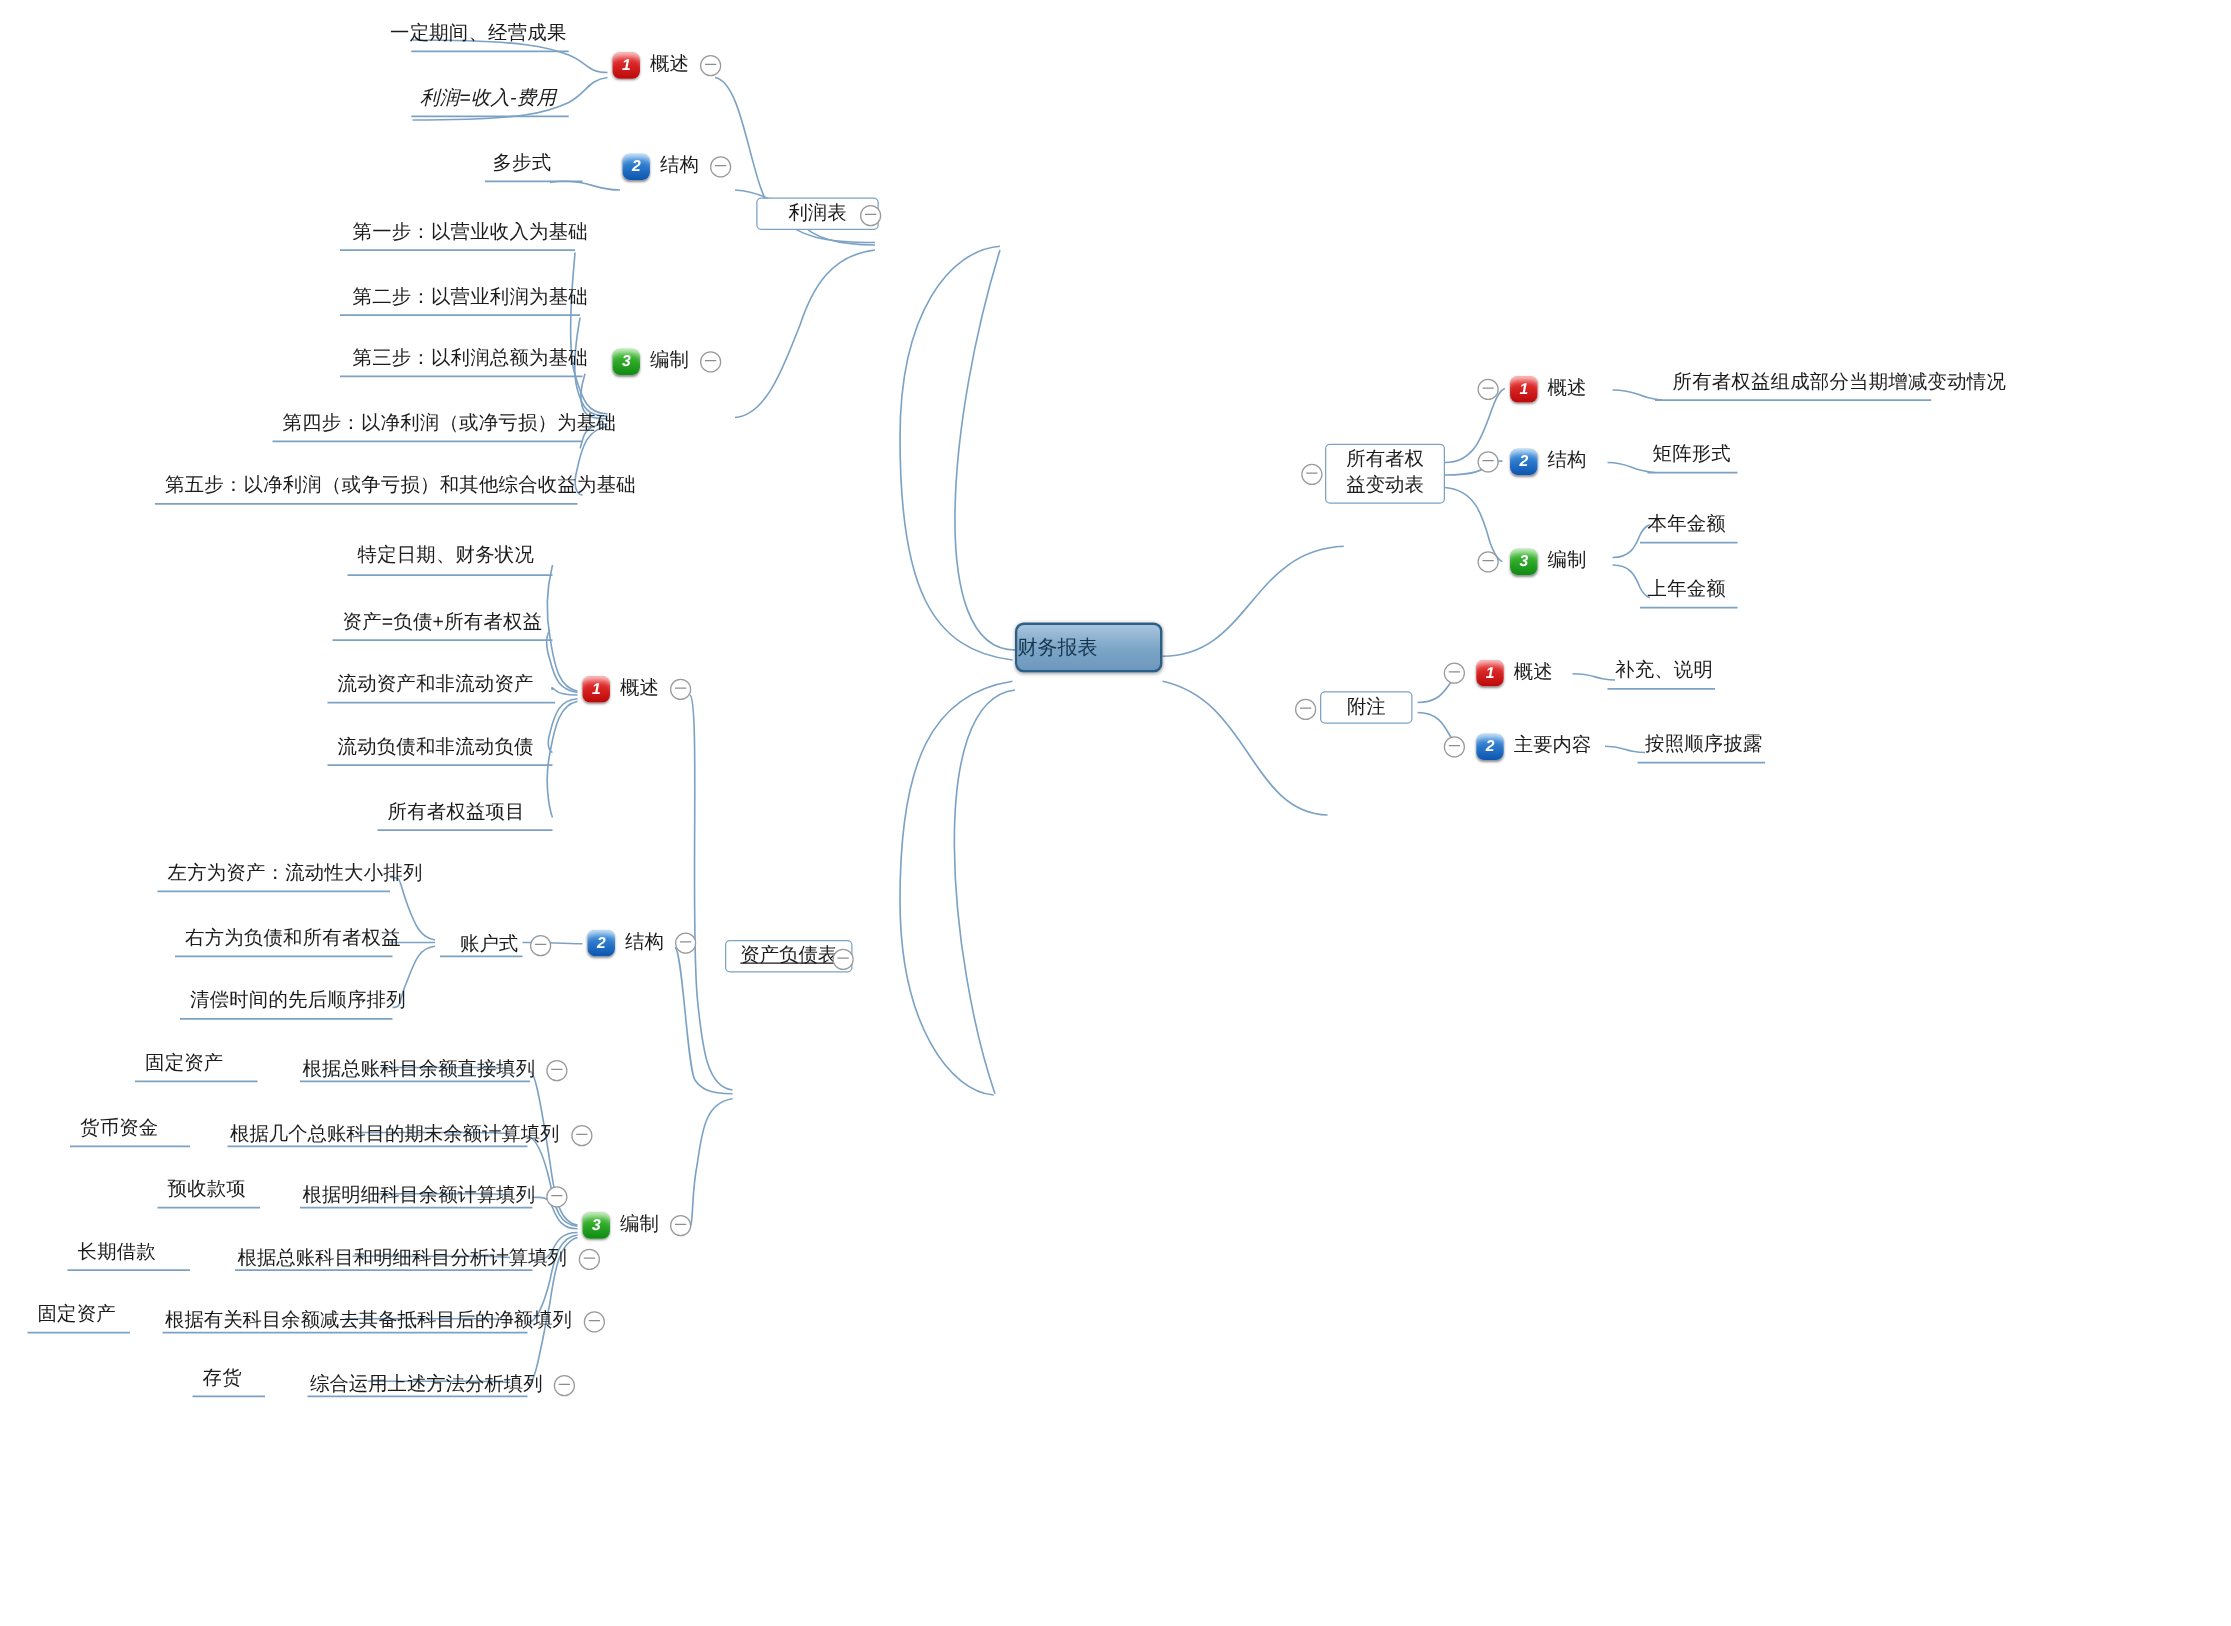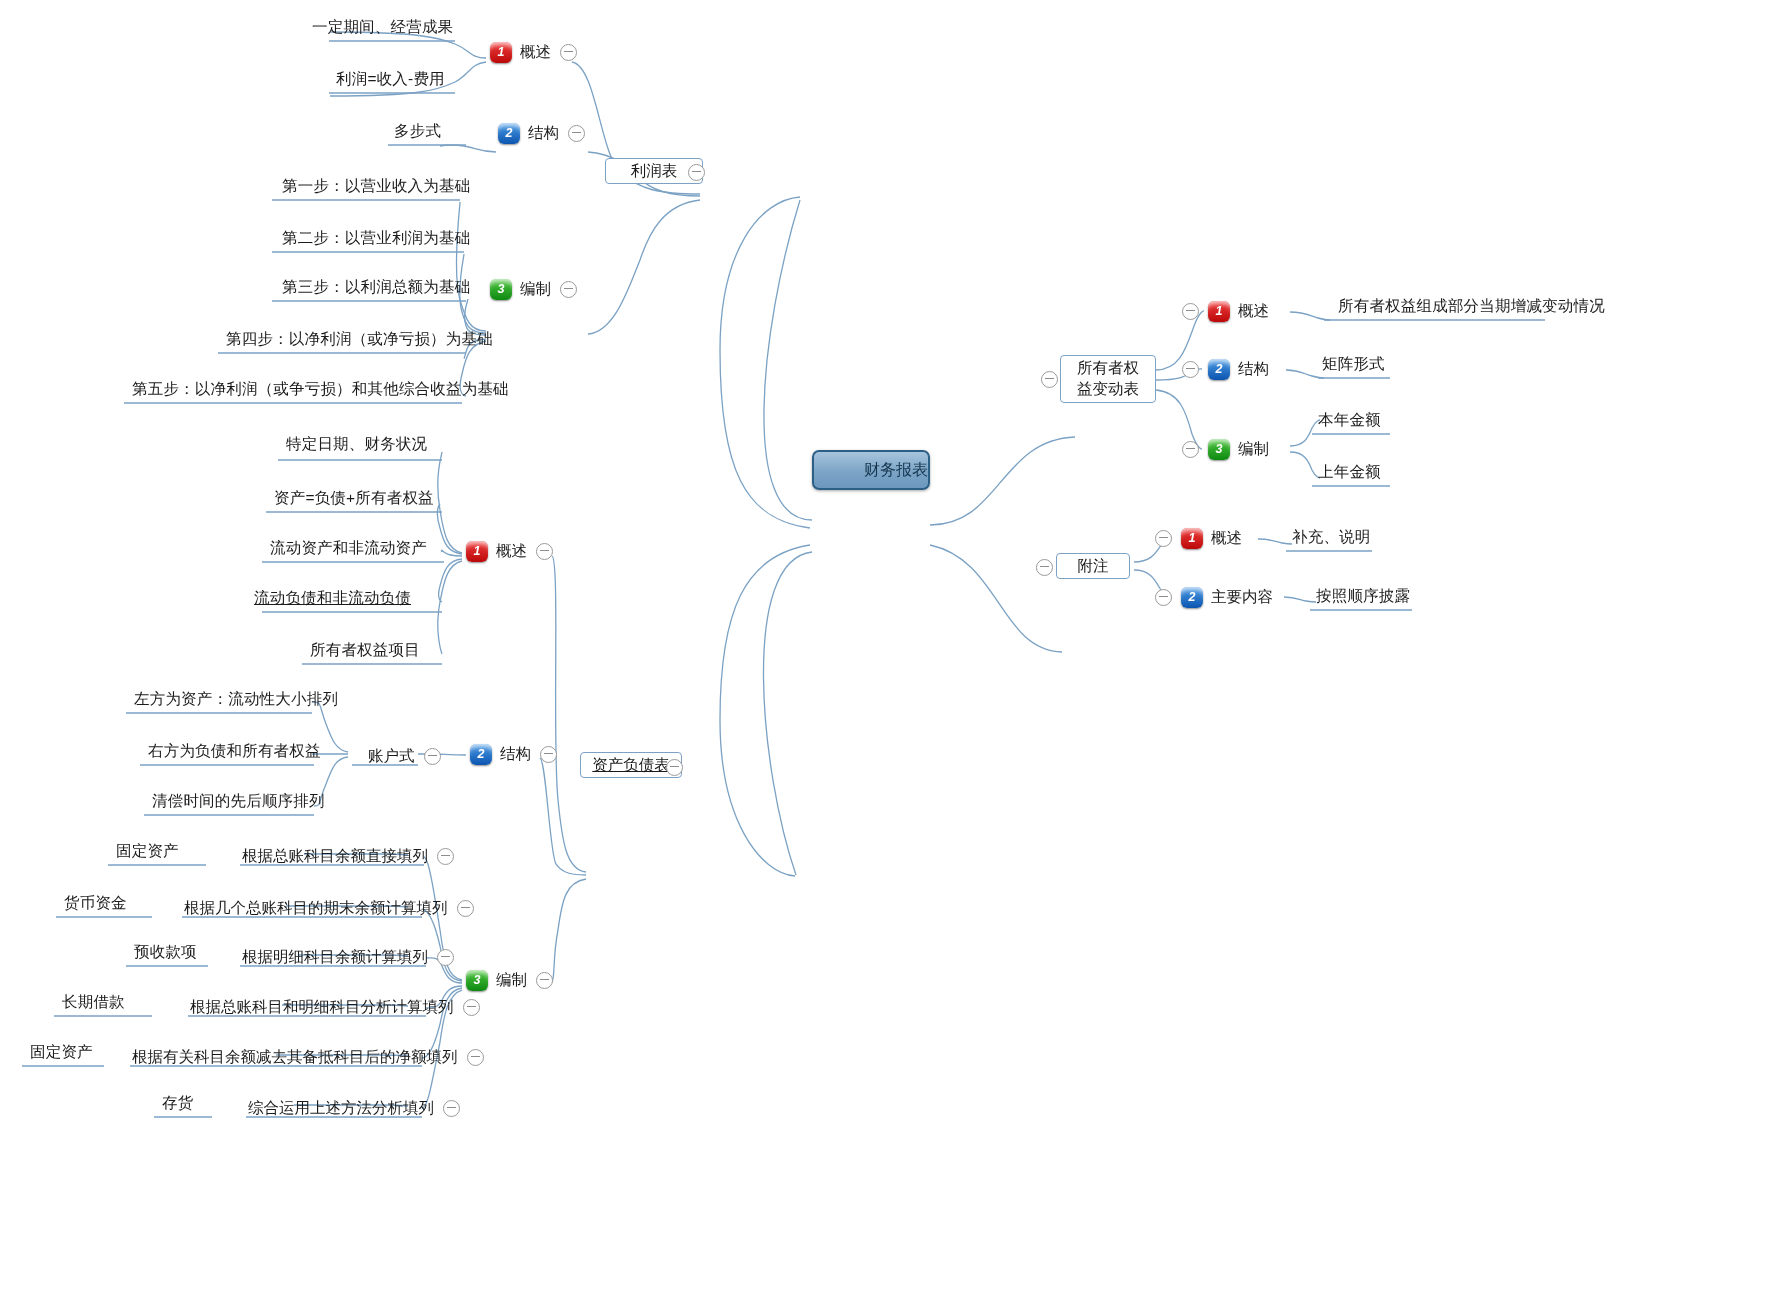--- a/index.html
+++ b/index.html
@@ -31,23 +31,23 @@
   .sub .collapse.pre{margin-left:0;margin-right:9px;}
 
   
   .box{position:absolute;border:1px solid #7ba2c4;border-radius:4px;background:#fff;
        display:flex;align-items:center;justify-content:center;text-align:center;
        font-size:15.5px;color:#1b1b1b;line-height:1.35;box-sizing:border-box;padding:3px 8px;}
 
   
   .root{position:absolute;border:2px solid #2c5f86;border-radius:7px;
         background:linear-gradient(180deg,#a7c4dd 0%,#7ba4c6 55%,#6d98bd 100%);
-        display:flex;align-items:center;justify-content:flex-end;
+        display:flex;align-items:center;justify-content:flex-start;
         font-size:16px;color:#15364f;box-shadow:0 1px 3px rgba(0,0,0,.35);
-        box-sizing:border-box;}
+        box-sizing:border-box;margin-top:48px;}
 
   .stand-collapse{position:absolute;width:15px;height:15px;border-radius:50%;
         border:1px solid #9a9a9a;background:#fff;}
   .stand-collapse::before{content:"";position:absolute;left:3px;right:3px;top:6px;
         height:1px;background:#8d8d8d;}
 </style>
 </head>
 <body>
 
 <div id="stage">
@@ -212,21 +212,21 @@
   </div>
   <div class="sub" style="left:490px;top:277px;">
     <span class="numicon n-green">3</span>
     <span class="lbl">编制</span>
     <span class="collapse"></span>
   </div>
 
   <div class="leaf" style="left:306px;top:19px;">
     <span class="t">一定期间、经营成果</span>
     </div>
-  <div class="leaf" style="left:330px;top:71px;">
+  <div class="leaf" style="left:330px;top:71px;font-style:italic;">
     <span class="t">利润=收入-费用</span>
     </div>
   <div class="leaf" style="left:388px;top:123px;">
     <span class="t">多步式</span>
     </div>
 
   <div class="leaf" style="left:276px;top:178px;">
     <span class="t">第一步：以营业收入为基础</span>
     </div>
   <div class="leaf" style="left:276px;top:230px;">
@@ -260,21 +260,21 @@
 
   <div class="leaf" style="left:280px;top:438px;font-family:Liberation Mono, monospace;">
     <span class="t">特定日期、财务状况</span>
     </div>
   <div class="leaf" style="left:268px;top:490px;">
     <span class="t">资产=负债+所有者权益</span>
     </div>
   <div class="leaf" style="left:264px;top:540px;">
     <span class="t">流动资产和非流动资产</span>
     </div>
-  <div class="leaf" style="left:248px;top:590px;text-decoration:underline;">
+  <div class="leaf" style="left:264px;top:590px;">
     <span class="t">流动负债和非流动负债</span>
     </div>
   <div class="leaf" style="left:304px;top:642px;">
     <span class="t">所有者权益项目</span>
     </div>
 
   <div class="sub" style="left:356px;top:744px;">
     <span class="lbl" style="margin-left:12px">账户式</span>
     <span class="collapse"></span>
   </div>

